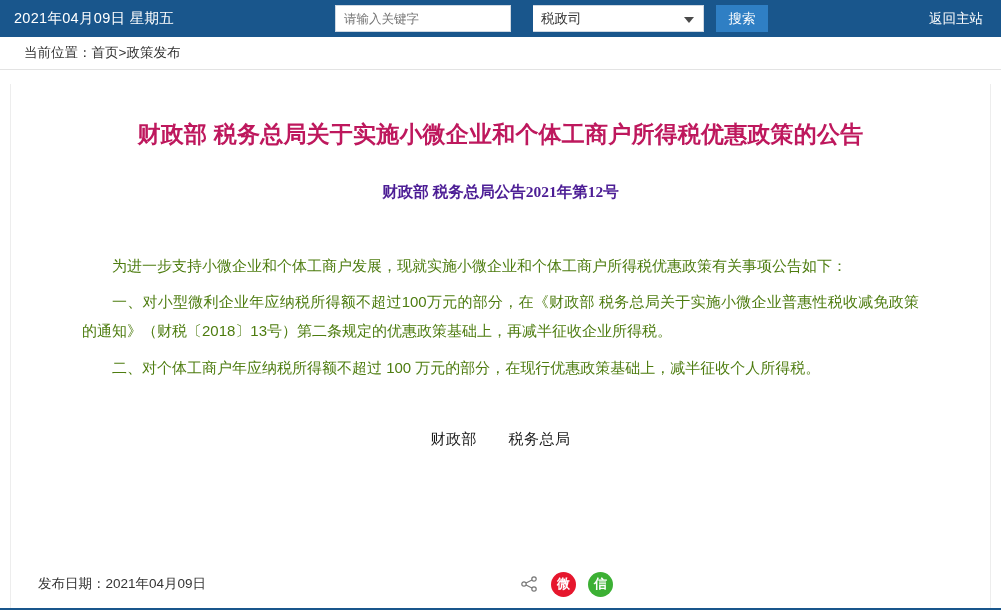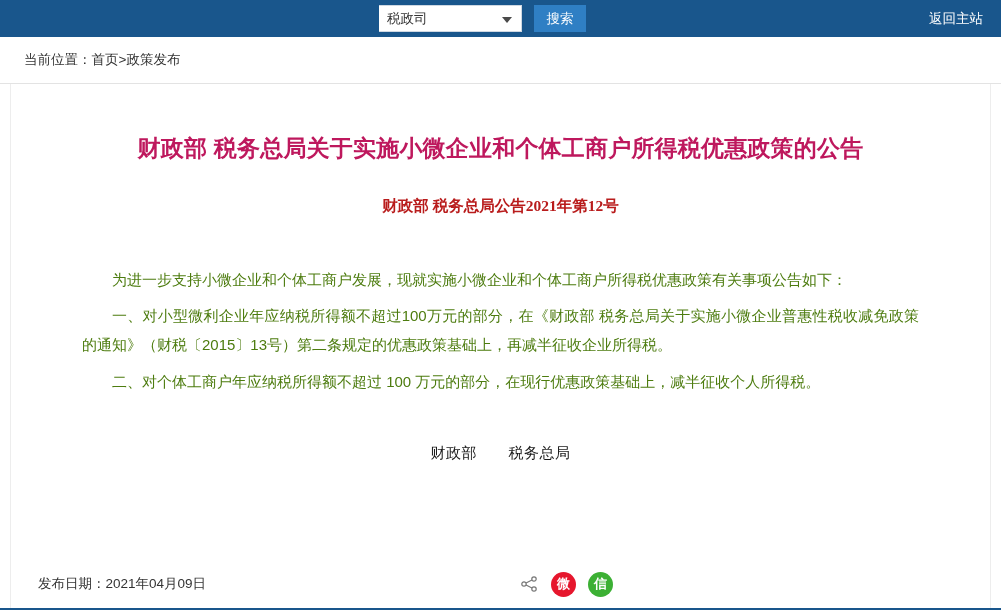--- a/index.html
+++ b/index.html
@@ -41,21 +41,21 @@
     border: 1px solid #cfd8e2;
     background: #ffffff;
     font-size: 12.5px;
     color: #999;
     padding: 0 8px;
     outline: none;
     font-family: "Liberation Sans", sans-serif;
   }
   .search-select {
     position: relative;
-    width: 143px;
+    width: 171px;
     height: 27px;
     background: #ffffff;
     border: 1px solid #cfd8e2;
     border-left: none;
     margin-left: 22px;
     display: flex;
     align-items: center;
     padding: 0 8px;
     font-size: 13.5px;
     color: #333;
@@ -85,21 +85,21 @@
   .topbar-right {
     flex: 0 0 auto;
     font-size: 13.5px;
     color: #ffffff;
     padding-right: 4px;
     cursor: pointer;
   }
 
   
   .breadcrumb-wrap {
-    height: 47px;
+    height: 33px;
     background: #ffffff;
     display: flex;
     align-items: center;
     padding-left: 24px;
     border-bottom: 1px solid #e3e3e3;
   }
   .breadcrumb {
     font-size: 13.5px;
     color: #333;
   }
@@ -114,21 +114,21 @@
     font-weight: bold;
     color: #be185d;
     margin-top: 50px;
     line-height: 1.3;
     letter-spacing: 0.2px;
   }
   .doc-subtitle {
     text-align: center;
     font-size: 15.5px;
     font-weight: bold;
-    color: #b91c1c;
+    color: #4c1d95;
     margin-top: 32px;
     font-family: "Liberation Serif", serif;
   }
   .body-text {
     margin-top: 48px;
     font-size: 15px;
     color: #4d7c0f;
     line-height: 1.95;
     text-align: justify;
     padding: 0 58px;
@@ -203,21 +203,23 @@
     height: 526px;
     background: #ededed;
   }
   .side-rule-left { left: 10px; }
   .side-rule-right { right: 10px; }
 </style>
 </head>
 <body>
 
 <div class="topbar">
+  <div class="topbar-date">2021年04月09日  星期五</div>
   <div class="topbar-center">
+    <input class="search-input" type="text" placeholder="请输入关键字" style="">
     <div class="search-select">
       <span>税政司</span>
       <span class="caret"></span>
     </div>
     <button class="search-btn">搜索</button>
   </div>
   <div class="topbar-right">返回主站</div>
 </div>
 
 <div class="breadcrumb-wrap">
@@ -228,21 +230,21 @@
 
 <div class="side-rule-left"></div>
 <div class="side-rule-right"></div>
 
 <div class="content">
   <div class="doc-title">财政部 税务总局关于实施小微企业和个体工商户所得税优惠政策的公告</div>
   <div class="doc-subtitle">财政部 税务总局公告2021年第12号</div>
 
   <div class="body-text">
     <p>为进一步支持小微企业和个体工商户发展，现就实施小微企业和个体工商户所得税优惠政策有关事项公告如下：</p>
-    <p>一、对小型微利企业年应纳税所得额不超过100万元的部分，在《财政部 税务总局关于实施小微企业普惠性税收减免政策的通知》（财税〔2015〕13号）第二条规定的优惠政策基础上，再减半征收企业所得税。</p>
+    <p>一、对小型微利企业年应纳税所得额不超过100万元的部分，在《财政部 税务总局关于实施小微企业普惠性税收减免政策的通知》（财税〔2018〕13号）第二条规定的优惠政策基础上，再减半征收企业所得税。</p>
     <p>二、对个体工商户年应纳税所得额不超过 100 万元的部分，在现行优惠政策基础上，减半征收个人所得税。</p>
   </div>
 
   <div class="sign-block">
     <div class="sign-line-1">
       <span>财政部</span>
       <span class="sign-gap"></span>
       <span>税务总局</span>
     </div>
   </div>

